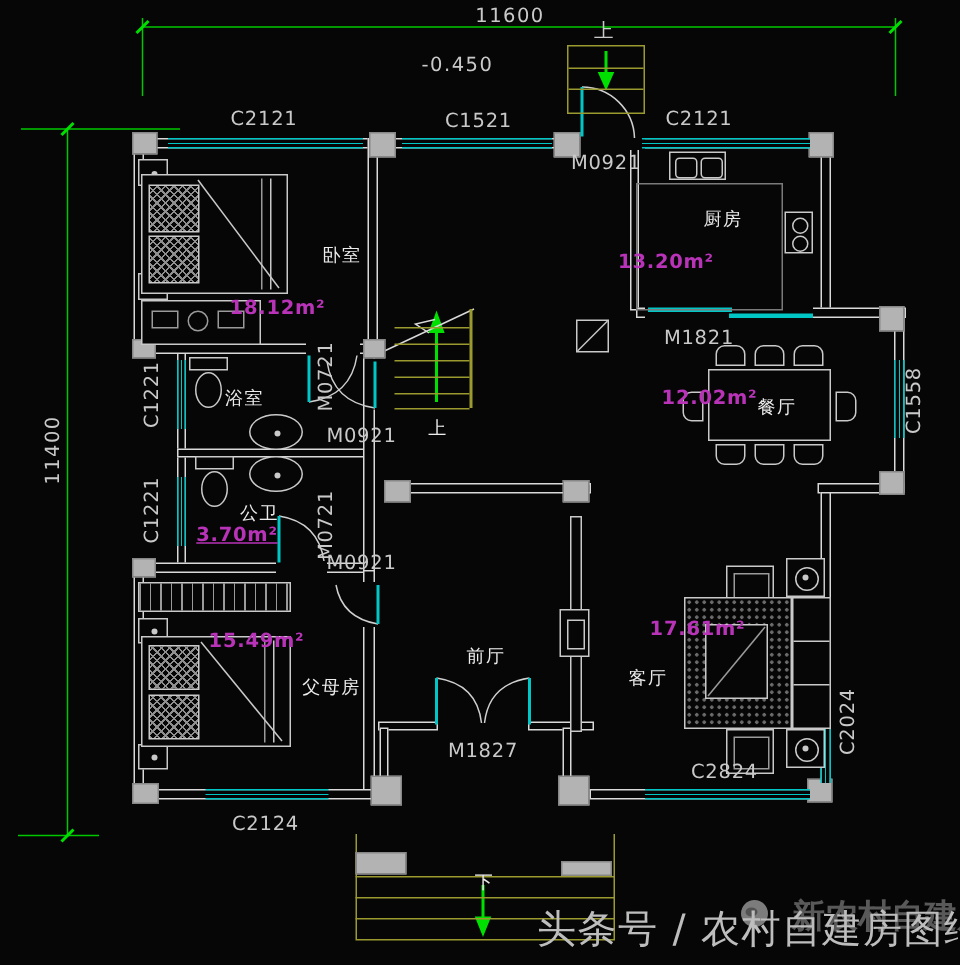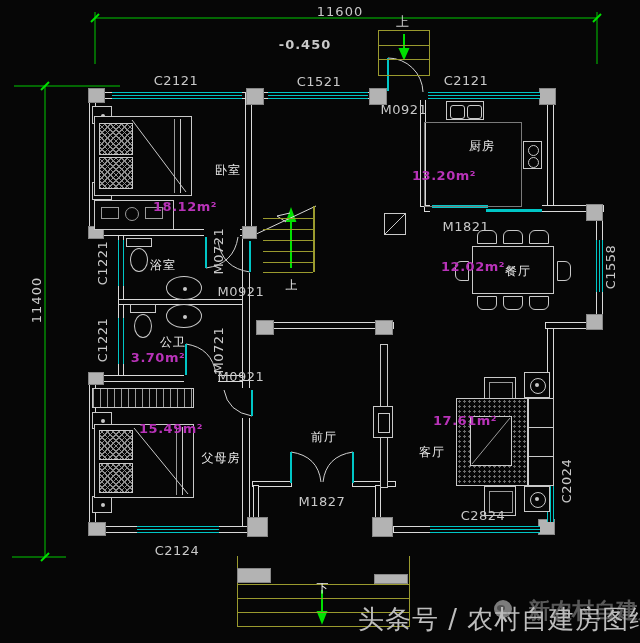--- a/index.html
+++ b/index.html
@@ -286,21 +286,21 @@
 
   <div class="wm2" style="left:528px;top:596px">新农村自建房图纸</div>
   <div style="position:absolute;left:494px;top:600px;width:18px;height:18px;border-radius:50%;background:#9a9a9a;opacity:.8">
     <div style="position:absolute;left:3px;top:5px;width:8px;height:6px;border-radius:50%;background:#666"></div>
   </div>
   <div class="wm" style="left:358px;top:602px">头条号 / 农村自建房图纸</div>
 
   <div id="labels-layer">
       <span class="lbl dim" style="left: 340px; top: 11px;">11600</span>
       <span class="lbl dim" style="left: 36px; top: 300px; transform: translate(-50%, -50%) rotate(-90deg);">11400</span>
-      <span class="lbl dim" style="left: 305px; top: 44px; font-weight: bold;">-0.450</span>
+      <span class="lbl dim" style="left: 305px; top: 44px;">-0.450</span>
       <span class="lbl dim" style="left: 403px; top: 21px;">上</span>
       <span class="lbl room" style="left: 292px; top: 285px;">上</span>
       <span class="lbl room" style="left: 323px; top: 588px;">下</span>
       <span class="lbl tag" style="left: 176px; top: 80px;">C2121</span>
       <span class="lbl tag" style="left: 319px; top: 81px;">C1521</span>
       <span class="lbl tag" style="left: 466px; top: 80px;">C2121</span>
       <span class="lbl tag" style="left: 404px; top: 109px;">M0921</span>
       <span class="lbl tag" style="left: 466px; top: 226px;">M1821</span>
       <span class="lbl tag" style="left: 610px; top: 267px; transform: translate(-50%, -50%) rotate(-90deg);">C1558</span>
       <span class="lbl tag" style="left: 566px; top: 481px; transform: translate(-50%, -50%) rotate(-90deg);">C2024</span>
@@ -315,20 +315,20 @@
       <span class="lbl tag" style="left: 241px; top: 376px;">M0921</span>
       <span class="lbl room" style="left: 228px; top: 170px; text-align: center;">卧室</span>
       <span class="lbl room" style="left: 163px; top: 265px;">浴室</span>
       <span class="lbl room" style="left: 173px; top: 342px;">公卫</span>
       <span class="lbl room" style="left: 221px; top: 458px;">父母房</span>
       <span class="lbl room" style="left: 324px; top: 437px;">前厅</span>
       <span class="lbl room" style="left: 432px; top: 452px;">客厅</span>
       <span class="lbl room" style="left: 518px; top: 271px;">餐厅</span>
       <span class="lbl room" style="left: 482px; top: 146px;">厨房</span>
       <span class="lbl area" style="left: 185px; top: 206px;">18.12m²</span>
-      <span class="lbl area" style="left: 158px; top: 357px;">3.70m²</span>
+      <span class="lbl area" style="left: 158px; top: 357px; text-decoration: underline;">3.70m²</span>
       <span class="lbl area" style="left: 171px; top: 428px;">15.49m²</span>
       <span class="lbl area" style="left: 465px; top: 420px;">17.61m²</span>
       <span class="lbl area" style="left: 473px; top: 266px;">12.02m²</span>
       <span class="lbl area" style="left: 444px; top: 175px;">13.20m²</span>
     </div>
 
 </div>
 
 </body></html>

